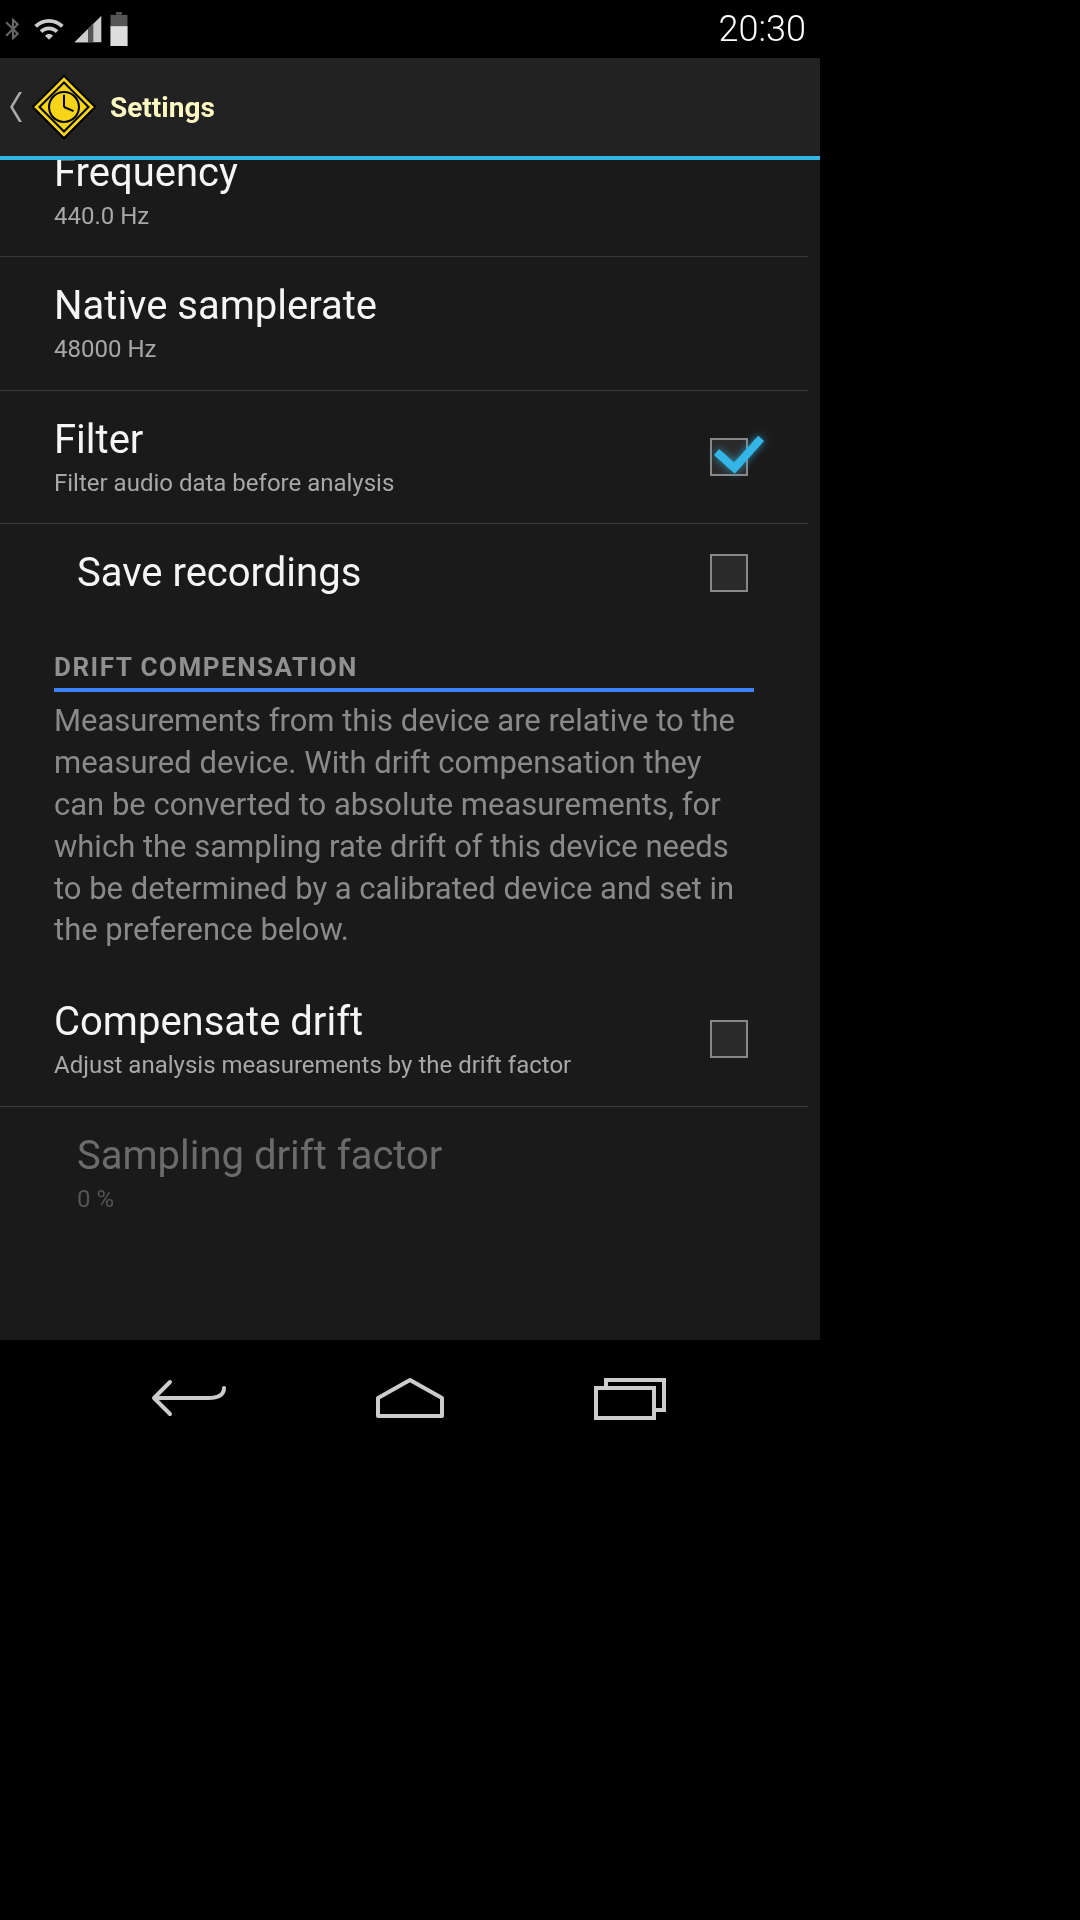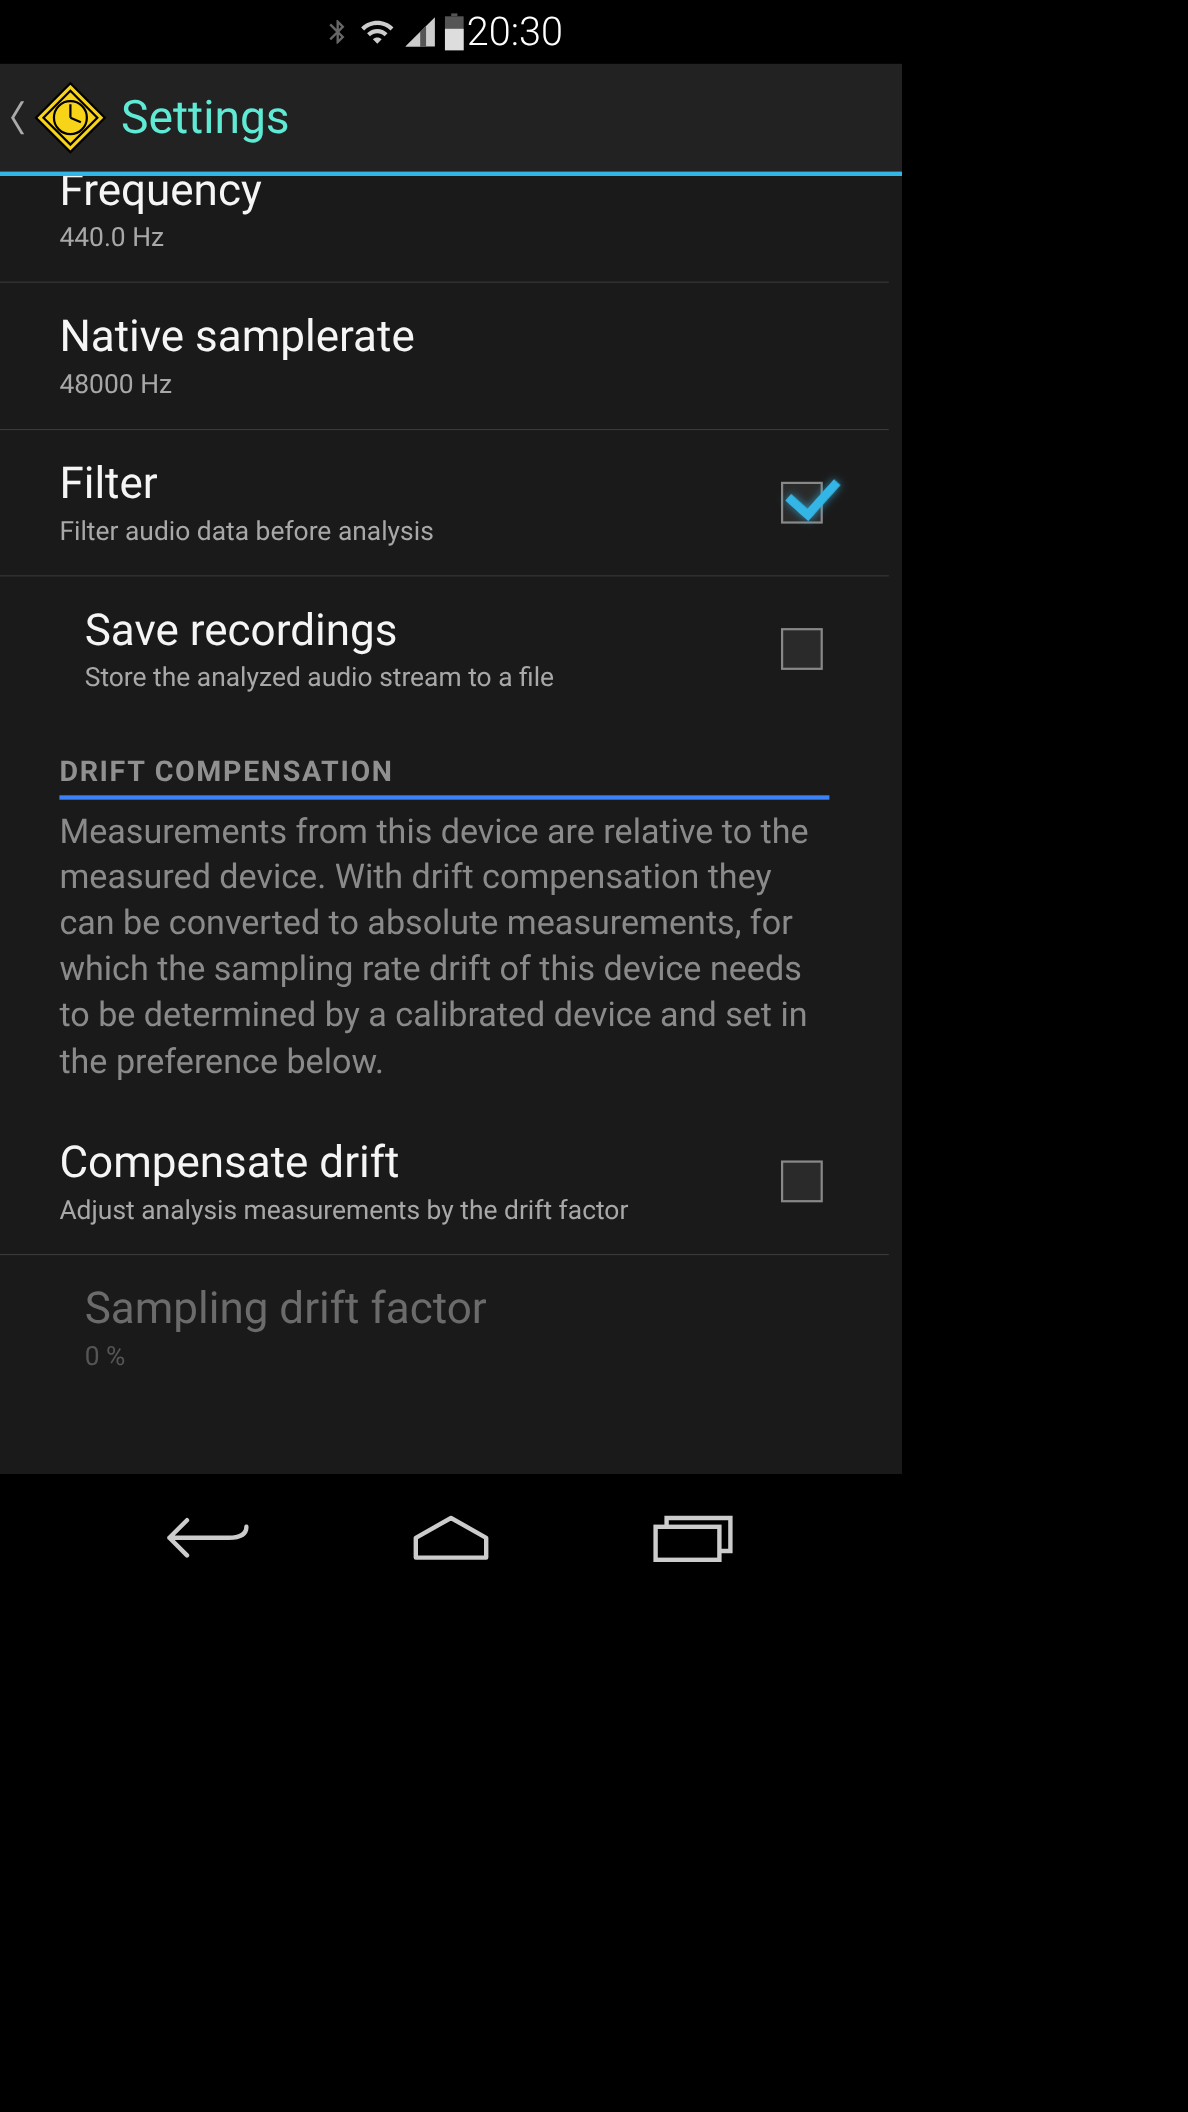--- a/index.html
+++ b/index.html
@@ -16,21 +16,21 @@
     height: 1456px;
     background: #000;
     display: flex;
     flex-direction: column;
   }
   
   .status-bar {
     height: 58px;
     background: #000;
     display: flex;
-    justify-content: center;
+    justify-content: space-between;
     align-items: center;
     padding-right: 14px;
     gap: 0;
   }
   .status-time {
     color: #fff;
     font-size: 36px;
     font-weight: 300;
   }
   .status-icons {
@@ -51,23 +51,23 @@
     display: flex;
     align-items: center;
   }
   .app-icon {
     width: 68px;
     height: 68px;
     margin-left: 4px;
     margin-right: 12px;
   }
   .action-title {
-    font-size: 42px;
-    color: #5eead4;
-    font-weight: 400;
+    font-size: 28px;
+    color: #fef9c3;
+    font-weight: 700;
   }
   
   .settings-list {
     flex: 1;
     background: #1a1a1a;
     overflow: hidden;
     position: relative;
   }
   .settings-inner {
     position: absolute;
@@ -232,21 +232,20 @@
         <div class="pref-text">
           <div class="pref-title">Filter</div>
           <div class="pref-summary">Filter audio data before analysis</div>
         </div>
         <div class="checkbox checked"></div>
       </div>
 
       <div class="pref no-border">
         <div class="pref-text">
           <div class="pref-title">Save recordings</div>
-          <div class="pref-summary">Store the analyzed audio stream to a file</div>
         </div>
         <div class="checkbox"></div>
       </div>
 
       <div class="category-header">
         <div class="category-title">DRIFT COMPENSATION</div>
         <div class="category-desc">Measurements from this device are relative to the measured device. With drift compensation they can be converted to absolute measurements, for which the sampling rate drift of this device needs to be determined by a calibrated device and set in the preference below.</div>
       </div>
 
       <div class="pref">

